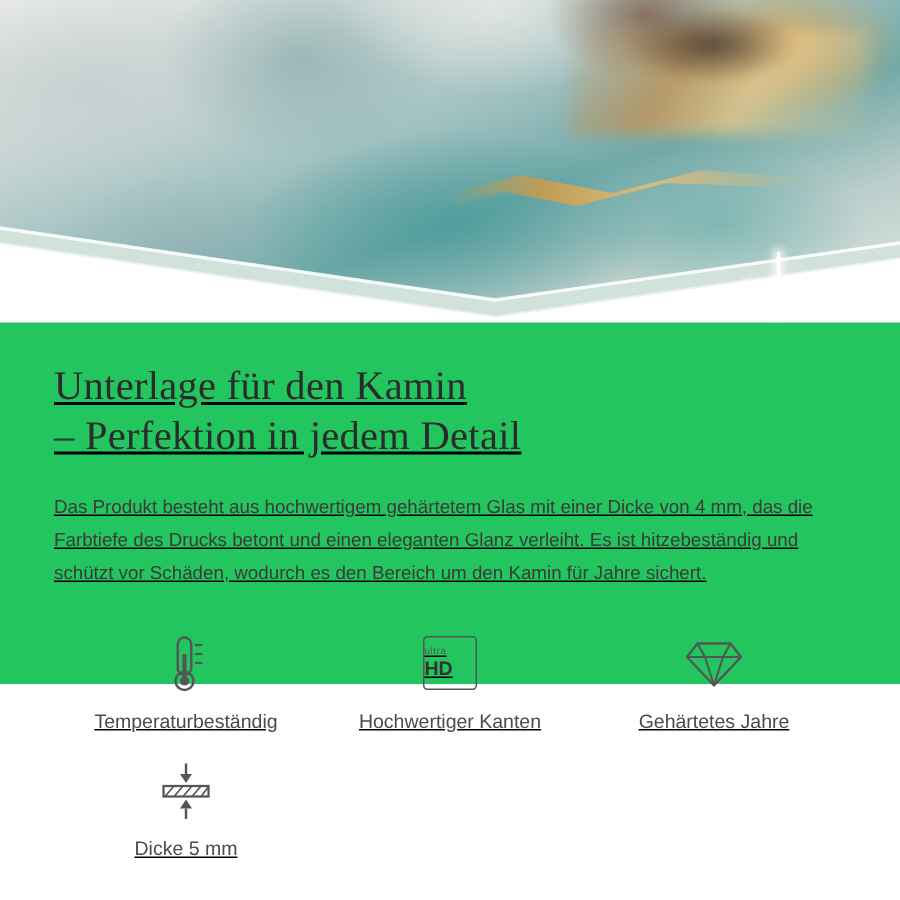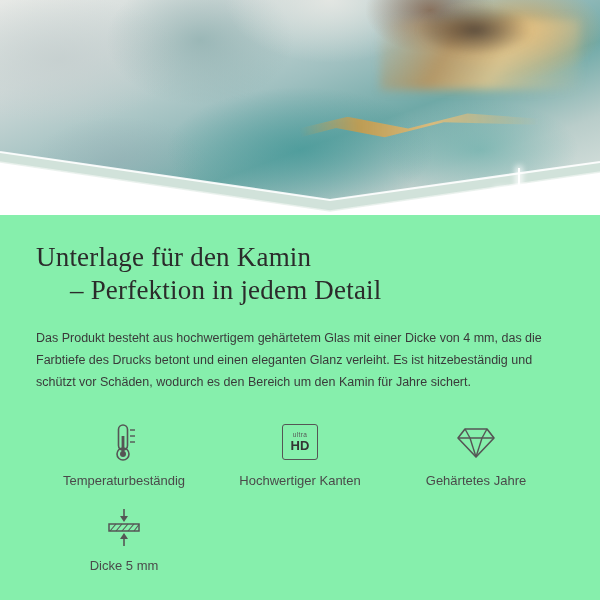--- a/index.html
+++ b/index.html
@@ -9,22 +9,23 @@
   body {
     width: 600px;
     height: 600px;
     background: #ffffff;
     font-family: "Liberation Sans", sans-serif;
     overflow: hidden;
   }
   .page {
     position: relative;
     width: 600px;
-    height: 600px;
-    background: #86efac;
+    height: 456px;
+    background: #22c55e;
+    text-decoration: underline;
   }
 
   
   .hero {
     position: relative;
     width: 600px;
     height: 215px;
     overflow: hidden;
     background: #ffffff;
   }
@@ -119,21 +120,20 @@
     margin: 26px 0 0 0;
     font-family: "Liberation Serif", serif;
     font-size: 27px;
     line-height: 33px;
     font-weight: 400;
     color: #2b2b2b;
     letter-spacing: 0.2px;
   }
   .headline .line2 {
     display: block;
-    margin-left: 34px;
   }
   .body-text {
     margin: 20px 0 16px 0;
     font-size: 12.5px;
     line-height: 22px;
     color: #3a3a3a;
     max-width: 530px;
   }
 
   
@@ -161,21 +161,20 @@
     color: #4a4a4a;
     text-align: center;
   }
   .hd-box {
     width: 34px;
     height: 34px;
     border: 1.6px solid #555;
     border-radius: 3px;
     display: flex;
     flex-direction: column;
-    align-items: center;
     justify-content: center;
     line-height: 1;
   }
   .hd-ultra {
     font-size: 6.5px;
     letter-spacing: 0.4px;
     color: #555;
     margin-bottom: 1px;
   }
   .hd-hd {

